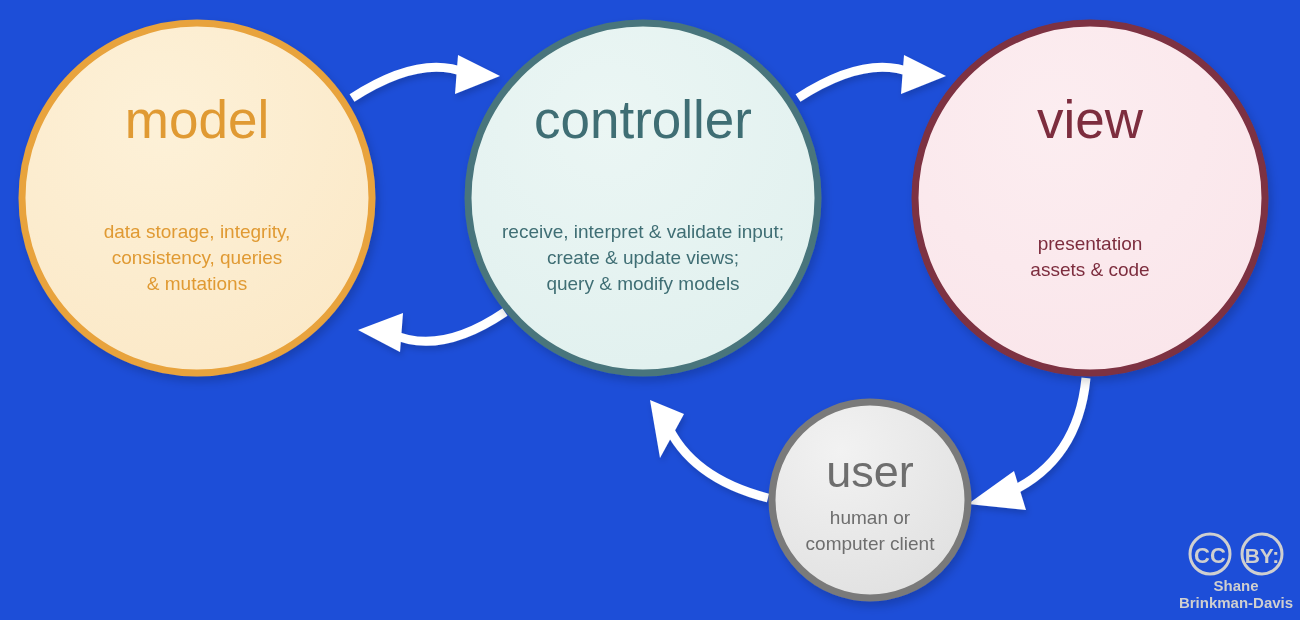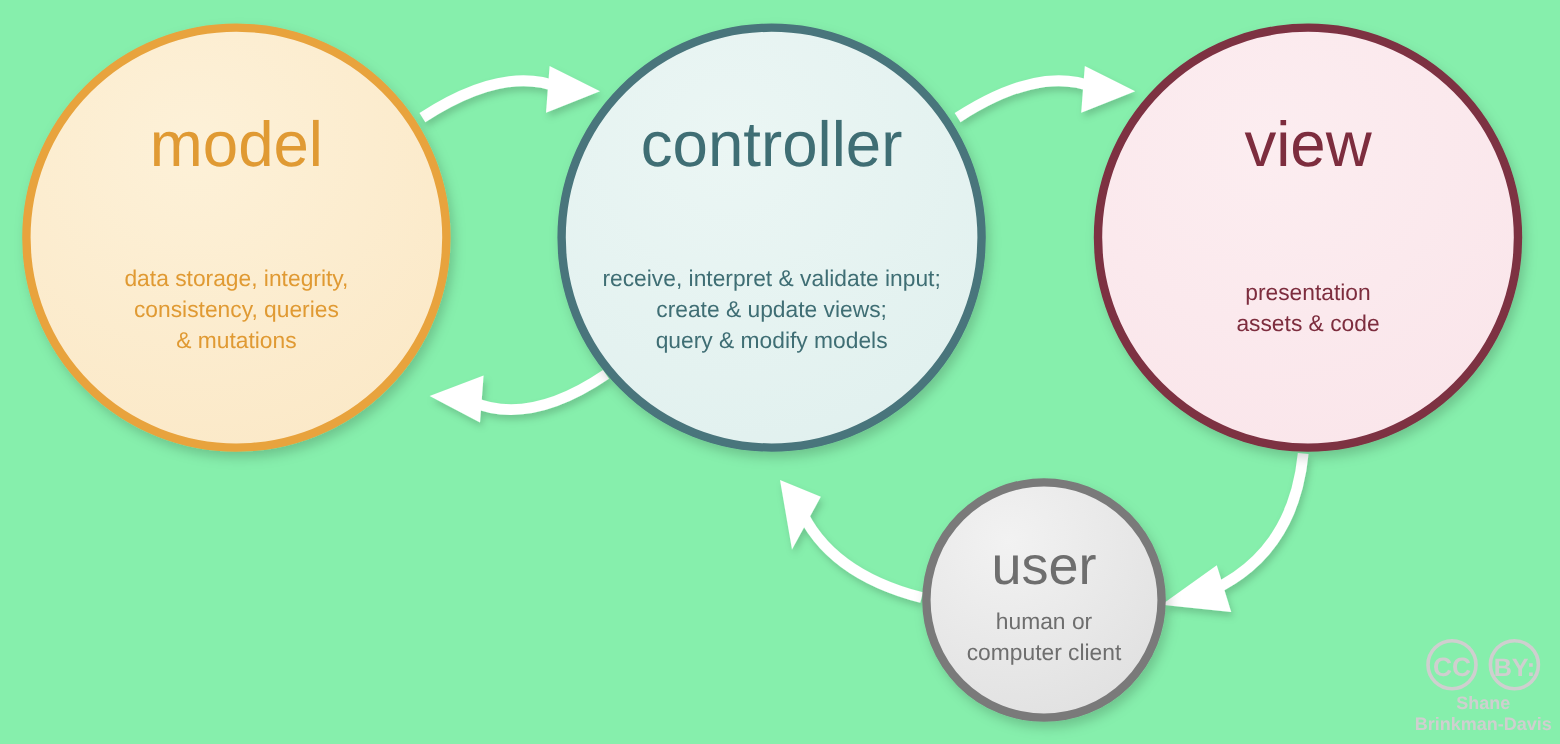--- a/index.html
+++ b/index.html
@@ -4,21 +4,21 @@
 <style>
   html, body {
     margin: 0;
     padding: 0;
     background: #dcdcdc;
   }
   #canvas {
     position: relative;
     width: 1300px;
     height: 620px;
-    background: #86efac;
+    background: #1d4ed8;
     overflow: hidden;
     font-family: "Liberation Sans", sans-serif;
   }
   #diagram-svg {
     position: absolute;
     left: 0;
     top: 0;
     width: 1300px;
     height: 620px;
   }

